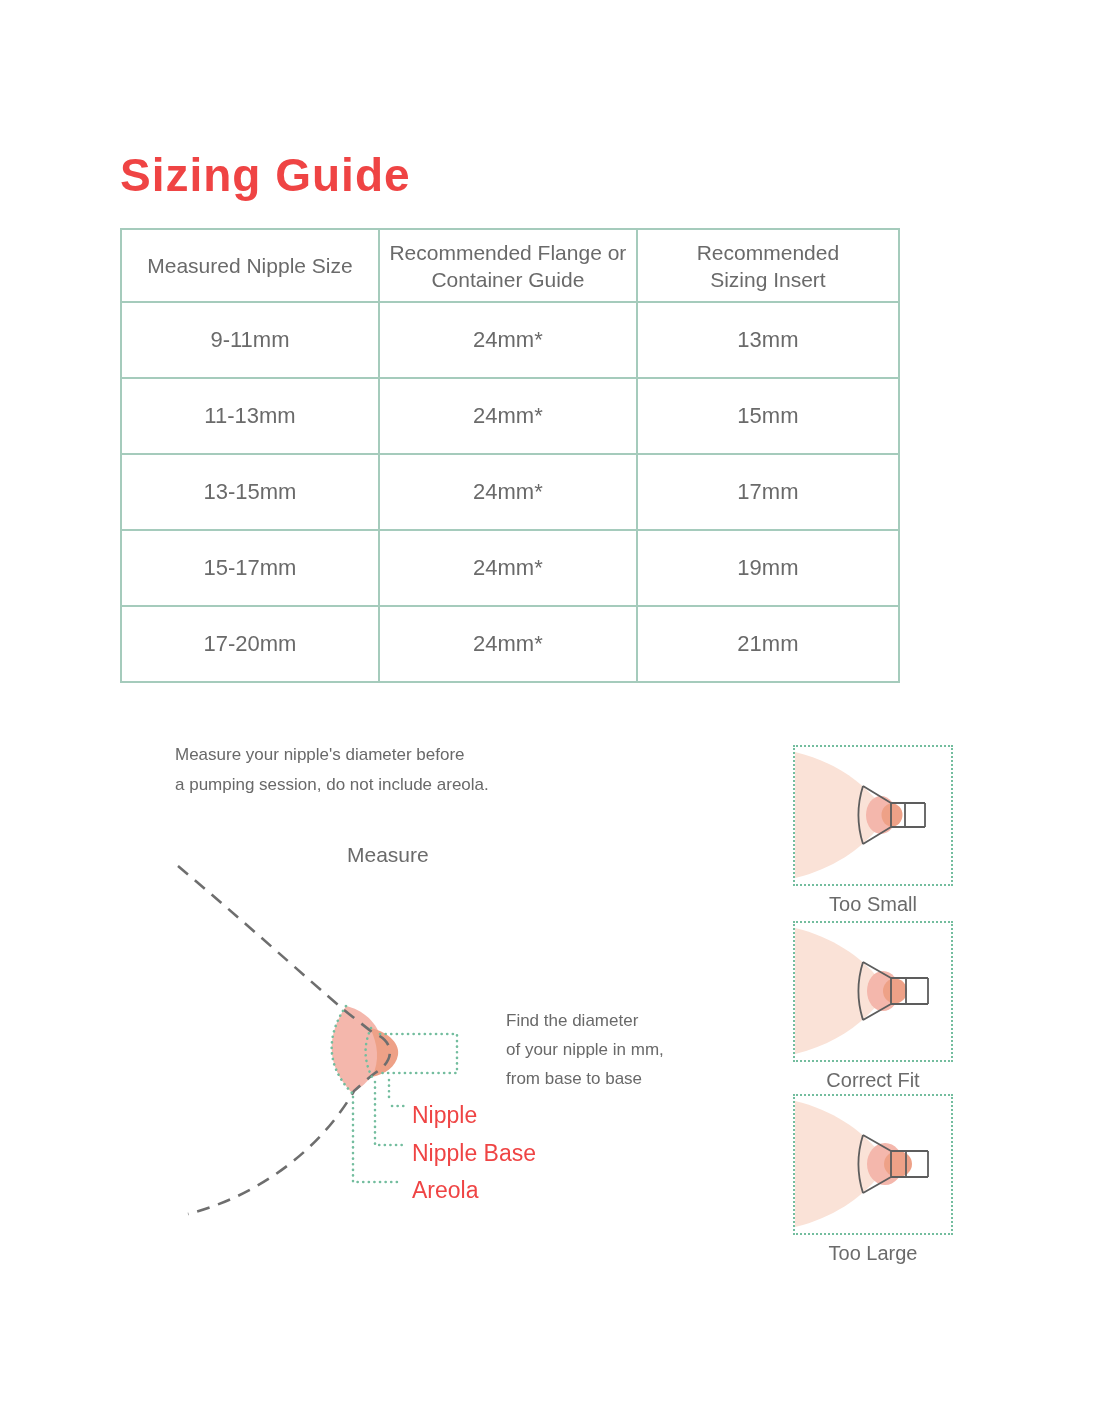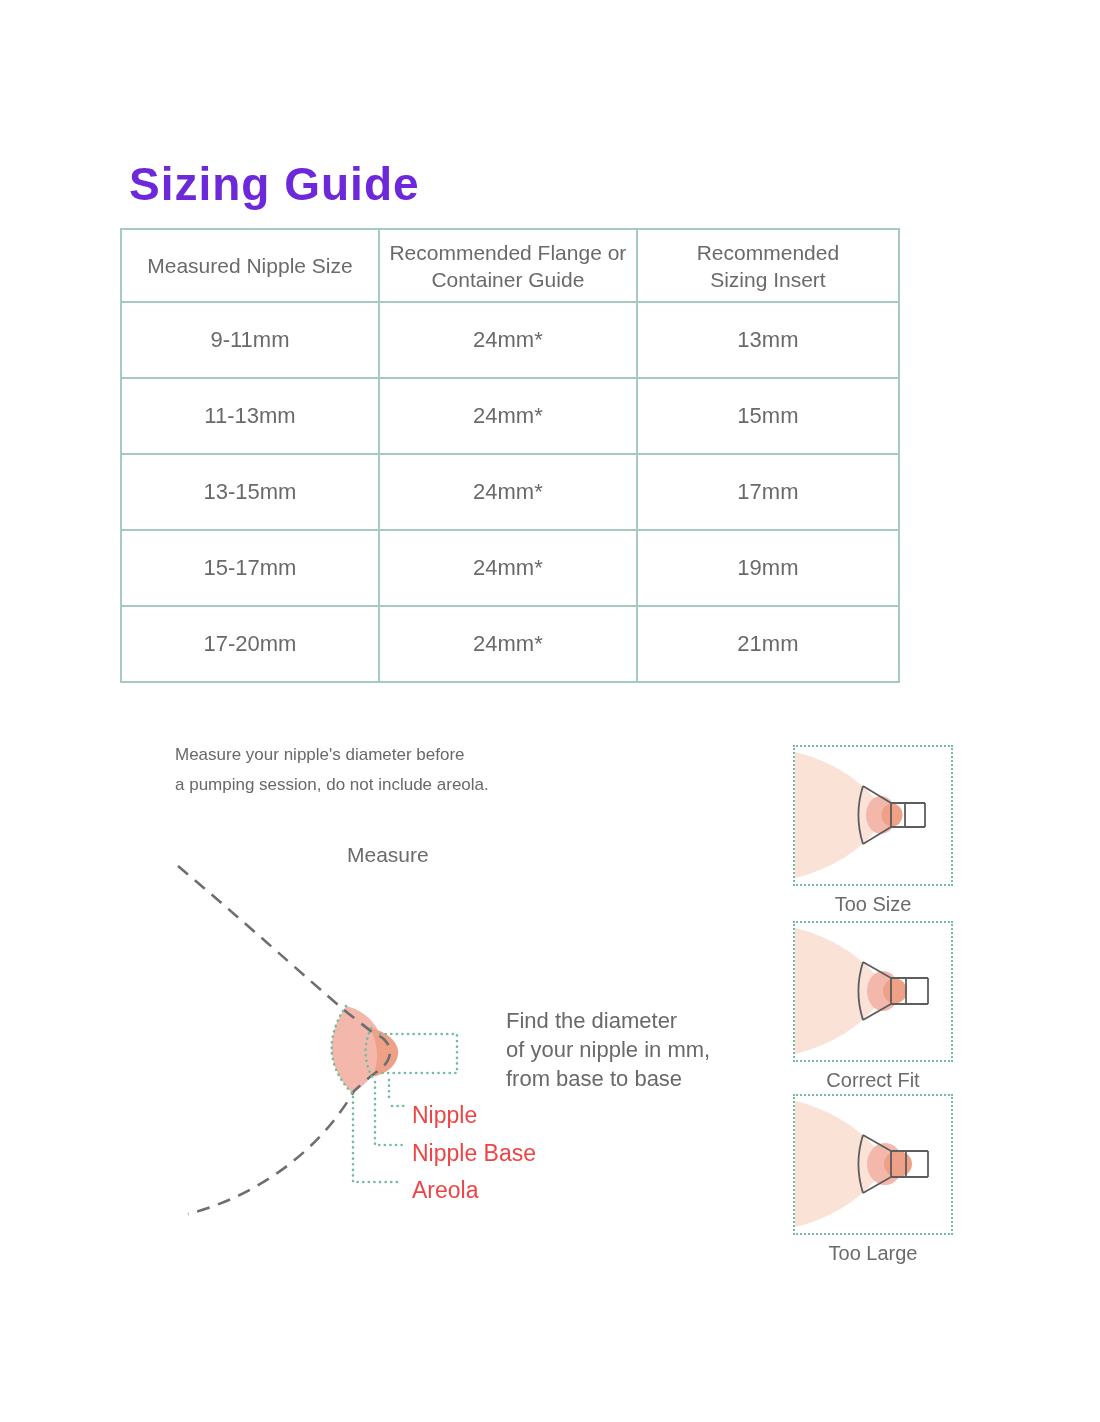--- a/index.html
+++ b/index.html
@@ -1,22 +1,22 @@
 <!DOCTYPE html>
 <html><head>
 <meta charset="utf-8">
 <style>
   html,body { margin:0; padding:0; background:#ffffff; }
   .page {
     position:relative; width:1100px; height:1422px; background:#ffffff;
     font-family:"Liberation Sans", sans-serif; overflow:hidden;
   }
   .title {
-    position:absolute; left:120px; top:150px; margin:9px;
-    font-size:46px; font-weight:bold; color:#6d28d9; letter-spacing:1px; line-height:1.1;
+    position:absolute; left:120px; top:150px; margin:0;
+    font-size:46px; font-weight:bold; color:#ef4444; letter-spacing:1px; line-height:1.1;
   }
   table.size-table {
     position:absolute; left:120px; top:228px; width:780px;
     border-collapse:collapse; table-layout:fixed;
   }
   .size-table th, .size-table td {
     border:2px solid #a5cbbc; text-align:center; vertical-align:middle;
     color:#6a6a6a; font-weight:normal; padding:0;
   }
   .size-table thead th { height:71px; font-size:21px; line-height:27px; }
@@ -24,21 +24,21 @@
   .measure-note {
     position:absolute; left:175px; top:740px;
     font-size:17px; line-height:30px; color:#696969;
   }
   .measure-heading {
     position:absolute; left:347px; top:843px;
     font-size:21px; color:#6b6b6b;
   }
   .find-note {
     position:absolute; left:506px; top:1006px;
-    font-size:22px; line-height:29px; color:#696969;
+    font-size:17px; line-height:29px; color:#696969;
   }
   .diagram-label { position:absolute; left:412px; font-size:23px; color:#ef4444;margin-top:8px; }
   .label-nipple { top:1094px; }
   .label-nipple-base { top:1132px; }
   .label-areola { top:1169px; }
   .main-diagram { position:absolute; left:140px; top:840px; width:380px; height:420px; }
 
   .fit-card { position:absolute; left:793px; width:160px; }
   .fit-card-1 { top:745px; }
   .fit-card-2 { top:921px; }
@@ -153,21 +153,21 @@
 
   <div class="fit-card fit-card-1">
     <div class="fit-box">
       <svg viewBox="0 0 156 137" width="156" height="137">
         <path class="breast-fill" d="M0,5 C38,14 66,34 84,56 L84,80 C66,102 38,122 0,131 Z"></path>
         <ellipse class="areola-fill" cx="86" cy="68" rx="15" ry="19"></ellipse>
         <ellipse class="nipple-fill" cx="97" cy="68" rx="10.5" ry="11.5"></ellipse>
         <path class="flange-line" d="M68,39 C62,58 62,78 68,97 M68,39 L96,56 M68,97 L96,80 M96,56 L96,80 M96,56 H130 M96,80 H130 M110,56 V80 M130,56 V80"></path>
       </svg>
     </div>
-    <div class="fit-label">Too Size</div>
+    <div class="fit-label">Too Small</div>
   </div>
 
   <div class="fit-card fit-card-3">
     <div class="fit-box">
       <svg viewBox="0 0 156 137" width="156" height="137">
         <path class="breast-fill" d="M0,5 C38,14 66,34 84,56 L84,80 C66,102 38,122 0,131 Z"></path>
         <ellipse class="areola-fill" cx="90" cy="68" rx="18" ry="21"></ellipse>
         <ellipse class="nipple-fill" cx="103" cy="68" rx="14" ry="13"></ellipse>
         <path class="flange-line" d="M68,39 C62,58 62,78 68,97 M68,39 L96,55 M68,97 L96,81 M96,55 L96,81 M96,55 H133 M96,81 H133 M111,55 V81 M133,55 V81"></path>
       </svg>

